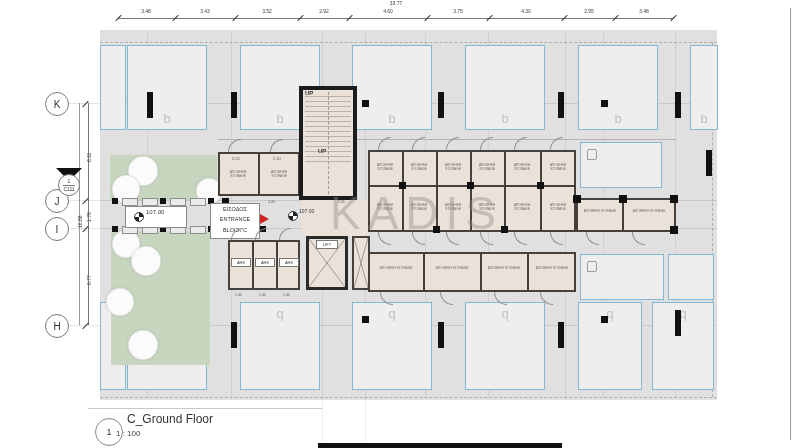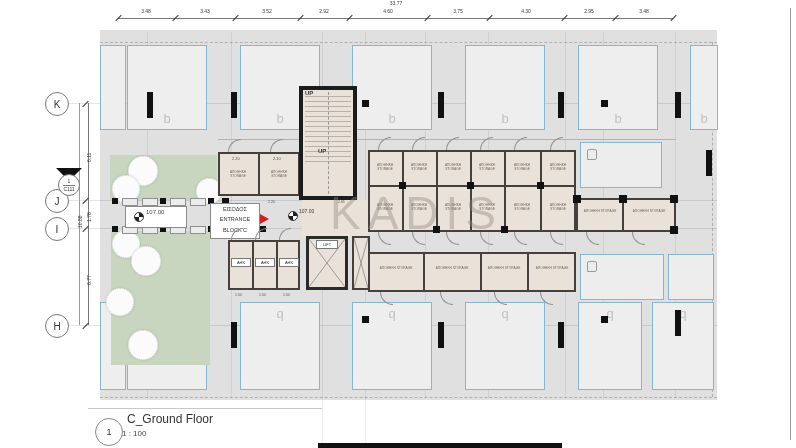--- a/index.html
+++ b/index.html
@@ -340,18 +340,18 @@
     <span>C111</span>
   </div>
 
   <span class="wm1" style="left:330px;top:186px;">KADIS</span>
 
   <div style="position:absolute;left:88px;top:408px;width:234px;height:1px;background:#c9c9c9;"></div>
   <div class="bubble" style="left:95px;top:418px;width:26px;height:26px;font-size:9px;border-color:#888;">
     <span>1</span>
   </div>
   <span style="position:absolute;left:127px;top:412px;font-size:12px;color:#333;">C_Ground Floor</span>
-  <span style="position:absolute;left:122px;top:429px;font-size:8px;color:#444;">1 : 100</span>
+  <span style="position:absolute;left:116px;top:429px;font-size:8px;color:#444;">1 : 100</span>
 
   <div style="position:absolute;left:790px;top:8px;width:1px;height:432px;background:#9a9a9a;"></div>
   <div style="position:absolute;left:318px;top:443px;width:244px;height:5px;background:#111;"></div>
 
 </div>
 
 </body></html>

